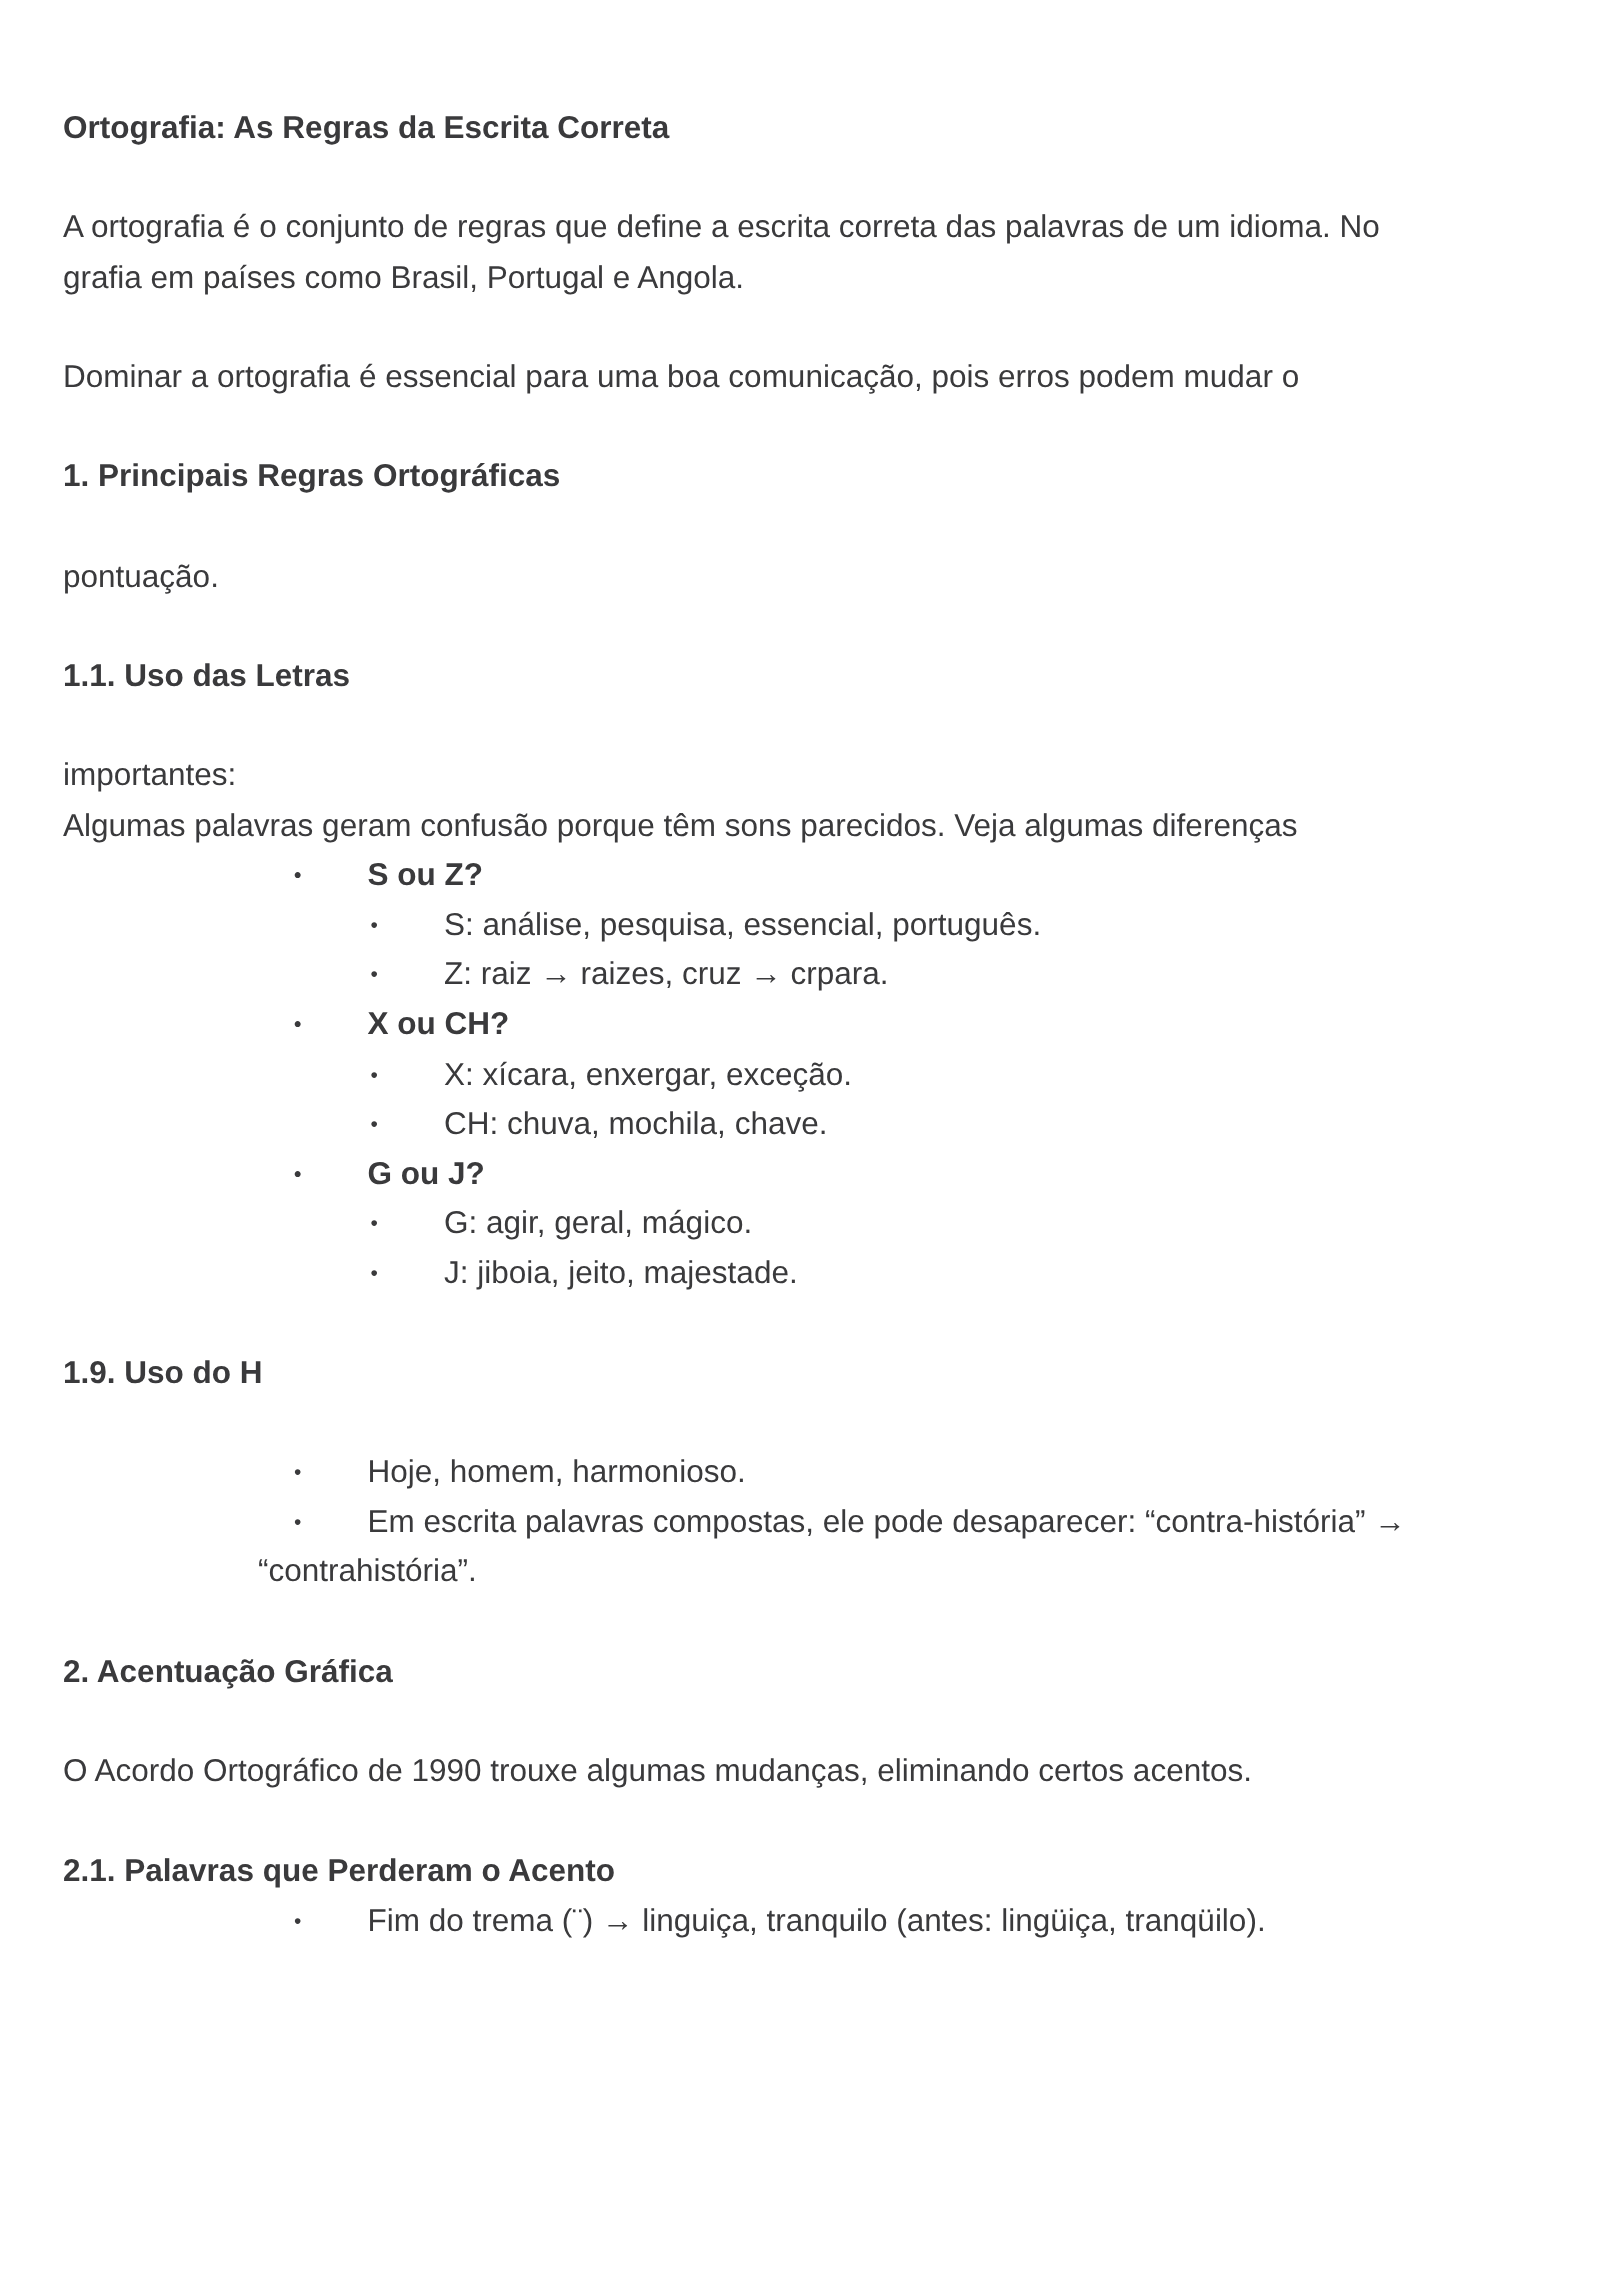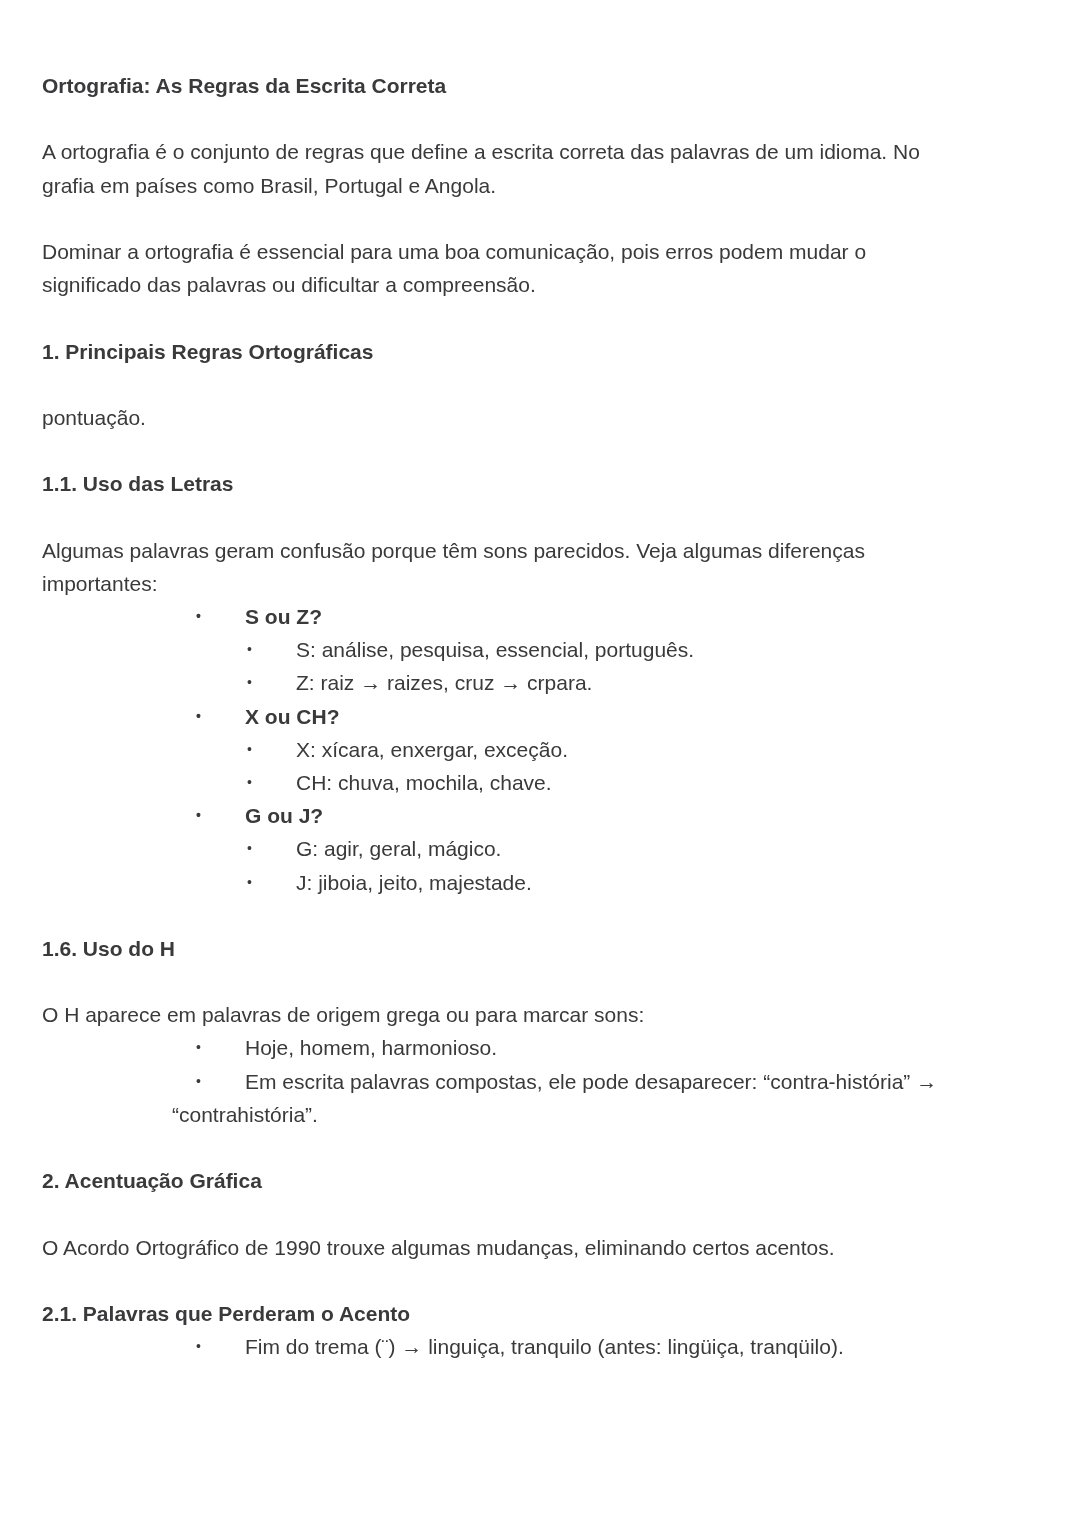--- a/index.html
+++ b/index.html
@@ -32,60 +32,58 @@
   <div class="gap"></div>
 
   <div>
     <span class="line"><span>A </span><b>ortografia</b><span> é o conjunto de regras que define a escrita correta das palavras de um idioma. No</span></span>
     <span class="line">grafia em países como Brasil, Portugal e Angola.</span>
   </div>
   <div class="gap"></div>
 
   <div>
     <span class="line">Dominar a ortografia é essencial para uma boa comunicação, pois erros podem mudar o</span>
-    <span class="line">significado das palavras ou dificultar a compreensão.</span>
   </div>
   <div class="gap"></div>
 
   <div class="line h">1. Principais Regras Ortográficas</div>
   <div class="gap"></div>
 
   <div>
     <span class="line">pontuação.</span>
   </div>
   <div class="gap"></div>
 
   <div class="line h">1.1. Uso das Letras</div>
   <div class="gap"></div>
 
   <div>
+    <span class="line">importantes:</span>
     <span class="line">Algumas palavras geram confusão porque têm sons parecidos. Veja algumas diferenças</span>
-    <span class="line">importantes:</span>
   </div>
 
   <div>
 
     <div class="line li1 h"><span class="dot">•</span><span>S ou Z?</span></div>
     <div class="line li2"><span class="dot">•</span><b>S</b><span>: análise, pesquisa, essencial, português.</span></div>
     <div class="line li2"><span class="dot">•</span><b>Z</b><span>: raiz → r</span><b>aiz</b><span>es, cruz → cr</span><b>para</b><span>.</span></div>
 
     <div class="line li1 h"><span class="dot">•</span><span>X ou CH?</span></div>
     <div class="line li2"><span class="dot">•</span><b>X</b><span>: xícara, enxergar, exceção.</span></div>
     <div class="line li2"><span class="dot">•</span><b>CH</b><span>: chuva, mochila, chave.</span></div>
 
     <div class="line li1 h"><span class="dot">•</span><span>G ou J?</span></div>
     <div class="line li2"><span class="dot">•</span><b>G</b><span>: agir, geral, mágico.</span></div>
     <div class="line li2"><span class="dot">•</span><b>J</b><span>: jiboia, jeito, majestade.</span></div>
   </div>
   <div class="gap"></div>
 
-  <div class="line h">1.6. Uso do H</div>
+  <div class="line h">1.9. Uso do H</div>
   <div class="gap"></div>
 
-  <div class="line"><span>O </span><b>H</b><span> aparece em palavras de origem grega ou para marcar sons:</span></div>
   <div>
     <div class="line li1"><span class="dot">•</span><span>Hoje, homem, harmonioso.</span></div>
     <div class="line li1"><span class="dot">•</span><span>Em escrita palavras compostas, ele pode desaparecer: </span><b>“contra-história”</b><b> →</b></div>
     <div class="line cont"><b>“contrahistória”</b><span>.</span></div>
   </div>
   <div class="gap"></div>
 
   <div class="line h">2. Acentuação Gráfica</div>
   <div class="gap"></div>
 

